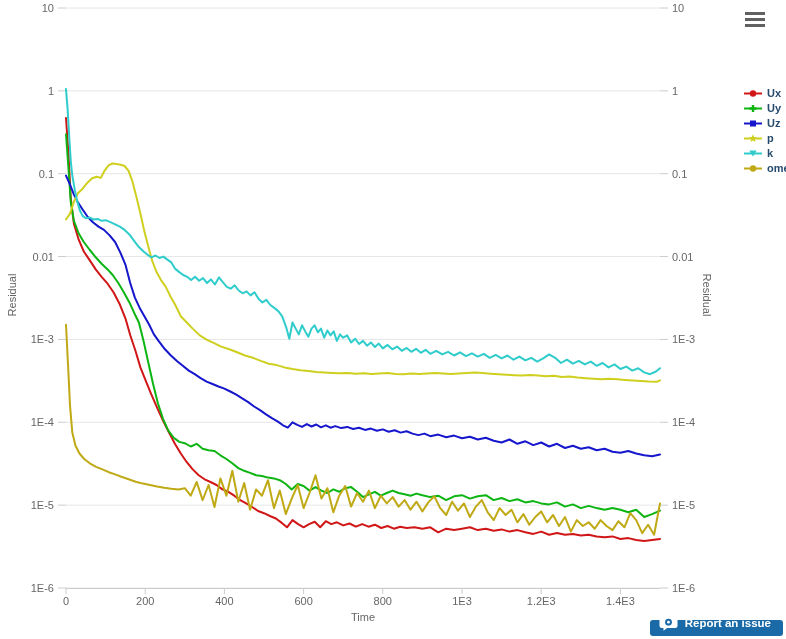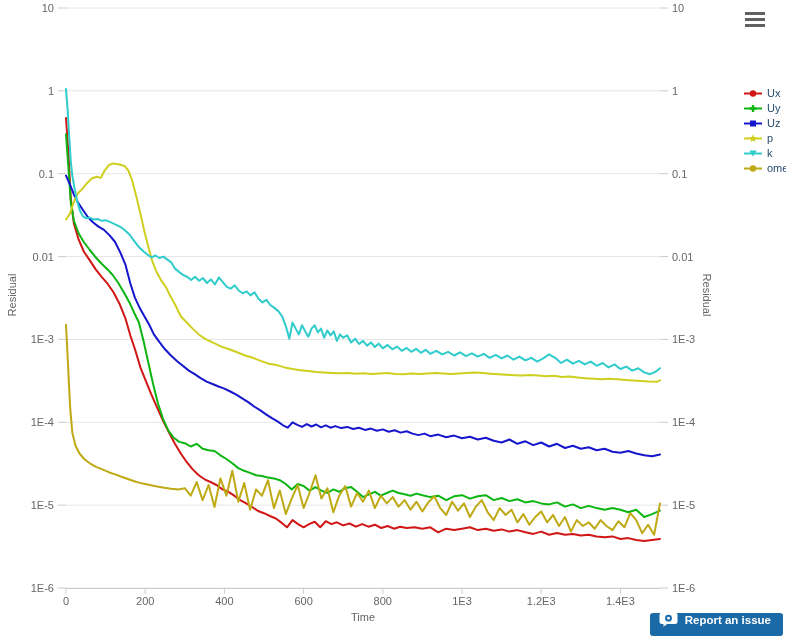--- a/index.html
+++ b/index.html
@@ -8,23 +8,23 @@
   #chart{position:absolute;left:0;top:0;}
   .axis-title{fill:#666666;font-size:11px;}
   
   .menu-btn{position:absolute;left:740px;top:7px;width:30px;height:24px;border:none;background:transparent;
             cursor:pointer;display:flex;flex-direction:column;justify-content:center;gap:3px;align-items:center;padding:0;}
   .menu-btn span{display:block;width:20px;height:3px;background:#616161;}
   
   .legend{position:absolute;left:744px;top:86px;display:flex;flex-direction:column;}
   .legend-item{display:flex;align-items:center;height:15px;cursor:pointer;}
   .legend-item svg{margin-right:5px;flex:0 0 auto;}
-  .legend-item .lbl{font-size:11px;font-weight:normal;color:#274b6d;line-height:11px;}
+  .legend-item .lbl{font-size:11px;font-weight:bold;color:#274b6d;line-height:11px;}
   
-  .report-btn{position:absolute;right:3px;bottom:3px;height:23px;border:none;border-radius:3px;
+  .report-btn{position:absolute;right:3px;bottom:3px;height:16px;border:none;border-radius:3px;
               display:flex;align-items:center;gap:7px;padding:0 12px 10px 9px;cursor:pointer;}
   .report-btn .txt{color:#ffffff;font-size:11.5px;font-weight:bold;white-space:nowrap;}
   .report-btn svg{display:block;}
 </style>
 </head>
 <body>
 
 <div class="stage">
 
   <svg id="chart" width="786" height="639">

